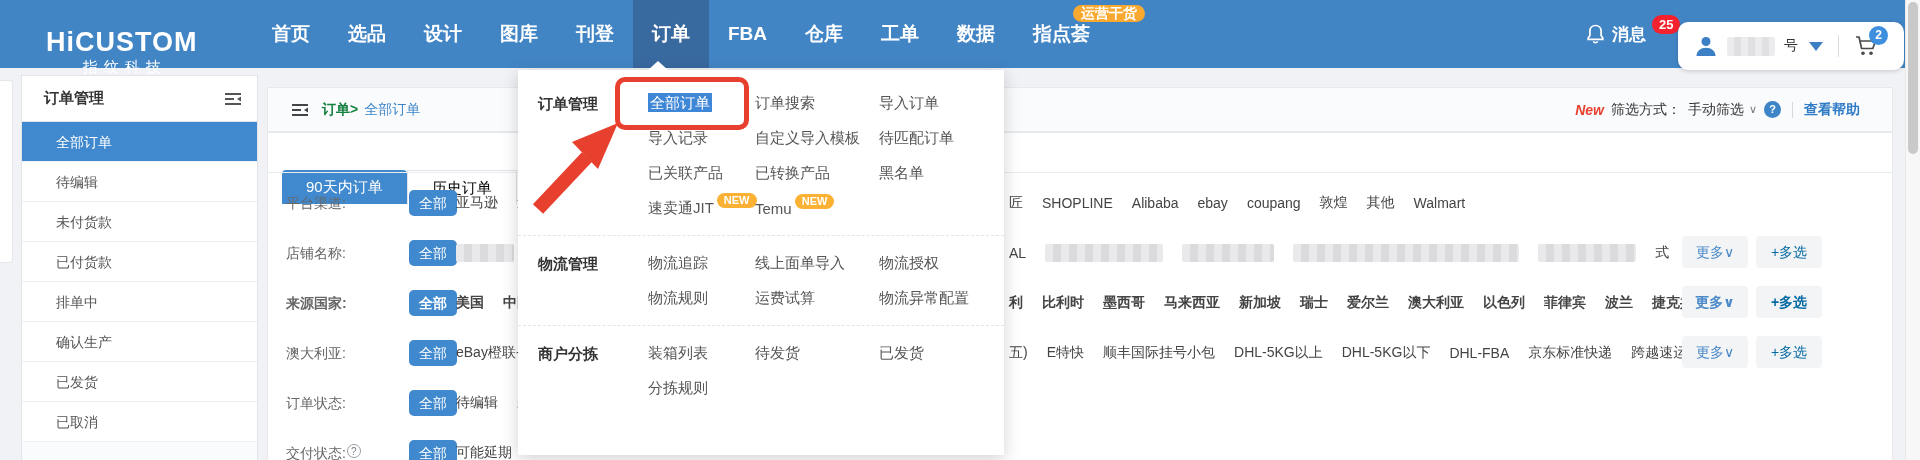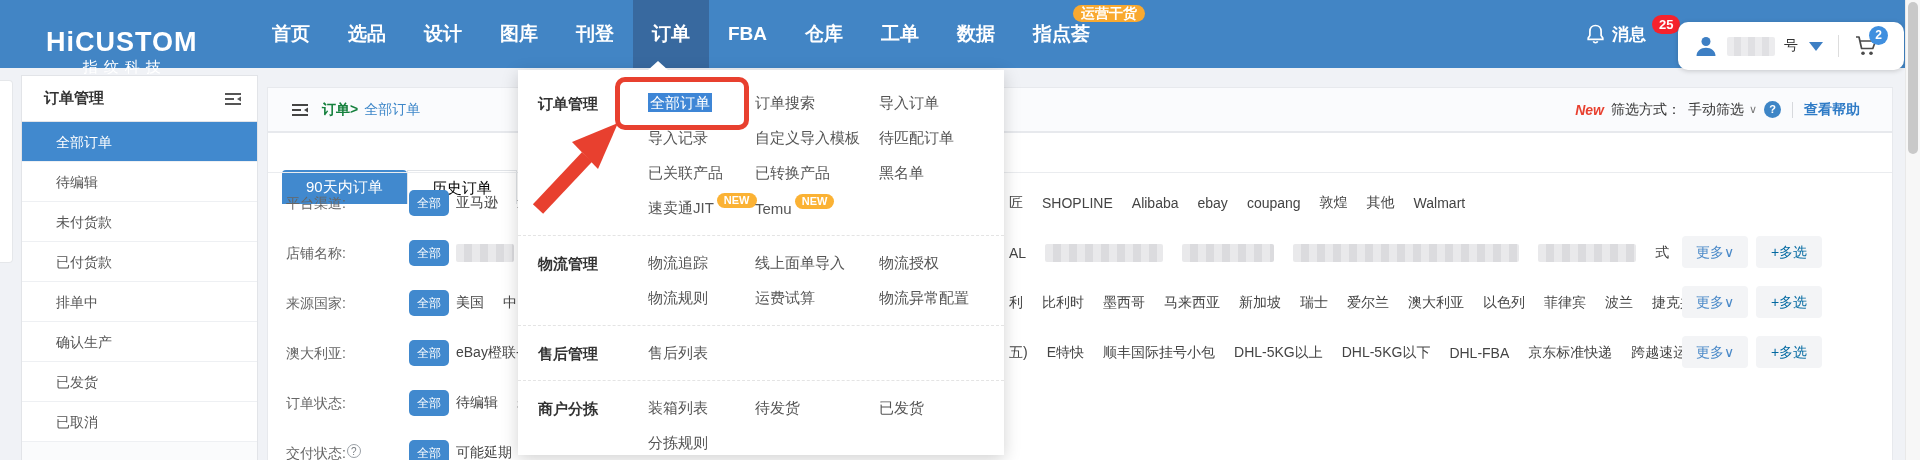--- a/index.html
+++ b/index.html
@@ -50,21 +50,21 @@
   
   .content-card { position:absolute; left:267px; top:132px; width:1626px; height:360px; background:#fff; border:1px solid #e7e9ed; z-index:1; }
   .tabs { position:absolute; left:14px; top:5px; display:flex;margin-top:32px; }
   .tab { height:34px; line-height:34px; padding:0 24px; font-size:15px; cursor:pointer; }
   .tab.active { background:#4189ce; color:#fff; border-radius:4px 4px 0 0; }
   .tab.plain { background:#fff; color:#000000; border:1px solid #e1e4e8; border-bottom:none; }
   .tab-line { position:absolute; left:0; top:39px; width:100%; height:0; border-bottom:1px solid #eaecef; }
   .frow { position:absolute; left:0; width:100%; height:30px; }
   .flabel { position:absolute; left:18px; top:0; line-height:30px; font-size:14px; color:#666; white-space:nowrap; }
   .mini-help { display:inline-block; width:14px; height:14px; border:1px solid #9aa0a6; border-radius:50%; color:#767b81; font-size:10px; line-height:13px; text-align:center; vertical-align:3px; margin-left:1px; }
-  .fall { position:absolute; left:141px; top:2px; width:40px; height:26px; background:#4189ce; color:#fff; font-size:12px; text-align:center; line-height:26px; border-radius:5px; cursor:pointer; }
+  .fall { position:absolute; left:141px; top:2px; width:48px; height:26px; background:#4189ce; color:#fff; font-size:14px; text-align:center; line-height:26px; border-radius:5px; cursor:pointer; }
   .fleft, .fright { position:absolute; top:0; height:30px; display:flex; align-items:center; gap:19px; font-size:14px; color:#444; white-space:nowrap; }
   .fleft { left:188px; }
   .fright { left:741px; }
   .fopt { cursor:pointer; }
   .blur-chip { height:18px; border-radius:2px; background:repeating-linear-gradient(90deg,#e9e9eb 0 8px,#dbdbde 8px 16px); }
   .more-btn, .multi-btn { position:absolute; top:-2px; width:66px; height:32px; background:#f3f4f6; border-radius:4px; font-size:14px; text-align:center; line-height:32px; color:#4a89c8; cursor:pointer; }
   .more-btn { left:1414px; }
   .multi-btn { left:1488px; color:#0369a1; }
   
   .menu-panel { position:absolute; left:518px; top:70px; width:486px; height:385px; background:#fff; box-shadow:0 4px 16px rgba(0,0,0,.18); z-index:40; padding:3px 0 6px 0; }
@@ -213,21 +213,21 @@
           <span class="fopt">AL</span>
           <span class="blur-chip" style="width: 118px;"></span>
           <span class="blur-chip" style="width: 92px;"></span>
           <span class="blur-chip" style="width: 226px;"></span>
           <span class="blur-chip" style="width: 98px;"></span>
           <span class="fopt">式</span>
         </div>
         <div class="more-btn">更多∨</div>
         <div class="multi-btn">+多选</div>
       </div>
-      <div class="frow" style="top: 155px;">
+      <div class="frow" style="top: 155px; font-weight: bold;">
         <span class="flabel">来源国家:</span>
         <div class="fall">全部</div>
         <div class="fleft">
           <span class="fopt">美国</span>
           <span class="fopt">中国</span>
         </div>
         <div class="fright">
           <span class="fopt">利</span>
           <span class="fopt">比利时</span>
           <span class="fopt">墨西哥</span>
@@ -308,26 +308,20 @@
         <div class="sec-grid">
           <div class="menu-item"><span>物流追踪</span></div>
           <div class="menu-item"><span>线上面单导入</span></div>
           <div class="menu-item"><span>物流授权</span></div>
           <div class="menu-item"><span>物流规则</span></div>
           <div class="menu-item"><span>运费试算</span></div>
           <div class="menu-item"><span>物流异常配置</span></div>
         </div>
       </div>
       <div class="menu-sec">
-        <div class="sec-title">售后管理</div>
-        <div class="sec-grid">
-          <div class="menu-item"><span>售后列表</span></div>
-        </div>
-      </div>
-      <div class="menu-sec">
         <div class="sec-title">商户分拣</div>
         <div class="sec-grid">
           <div class="menu-item"><span>装箱列表</span></div>
           <div class="menu-item"><span>待发货</span></div>
           <div class="menu-item"><span>已发货</span></div>
           <div class="menu-item"><span>分拣规则</span></div>
         </div>
       </div>
     </div>
 </div>

